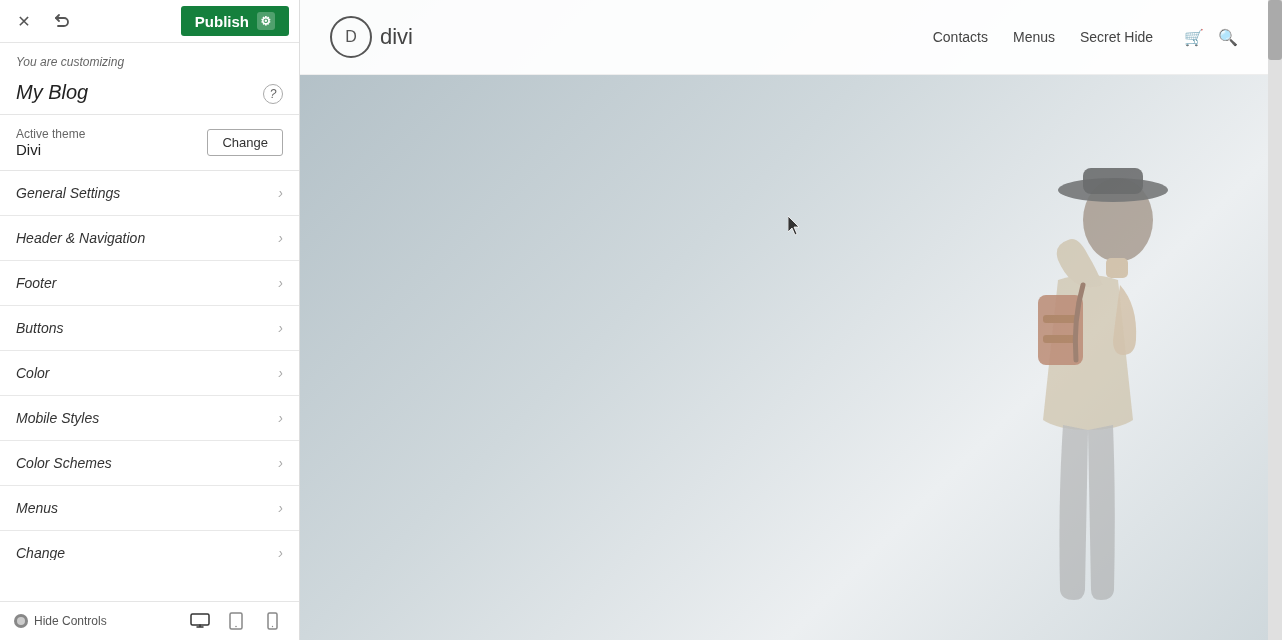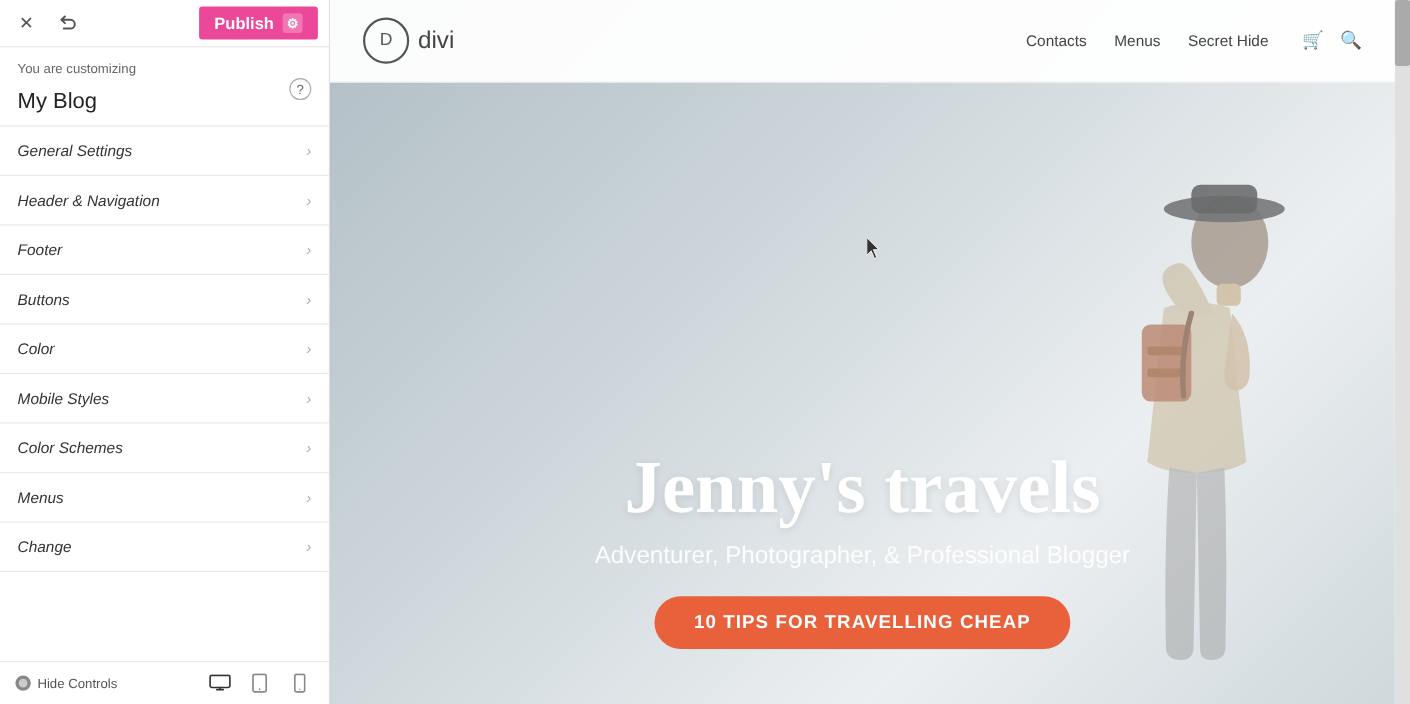--- a/index.html
+++ b/index.html
@@ -37,21 +37,21 @@
     #arrows-btn {
       width: 34px; height: 28px;
       display: flex; align-items: center; justify-content: center;
       cursor: pointer;
       color: #555;
     }
 
     #publish-btn {
       display: flex;
       align-items: center;
-      background: #ec4899;
+      background: #15803d;
       color: #fff;
       border: none;
       border-radius: 3px;
       padding: 6px 14px;
       font-size: 15px;
       font-weight: 600;
       cursor: pointer;
       margin-left: auto;
       gap: 8px;
     }
@@ -61,22 +61,23 @@
       background: rgba(255,255,255,0.25);
       border-radius: 3px;
       display: flex; align-items: center; justify-content: center;
       font-size: 12px;
     }
 
     #customizing-section {
       padding: 12px 16px 10px;
       border-bottom: 1px solid #e5e5e5;
       display: flex;
-      align-items: center;
+      align-items: flex-end;
       justify-content: space-between;
+      font-style: italic;
     }
 
     #customizing-text {
       font-size: 12px;
       color: #666;
     }
 
     #my-blog-title {
       font-size: 20px;
       color: #222;
@@ -364,20 +365,27 @@
   </div>
 
   <div id="customizing-section">
     <div>
       <div id="customizing-text">You are customizing</div>
       <div id="my-blog-title">My Blog</div>
     </div>
     <div id="help-icon">?</div>
   </div>
 
+  <div id="theme-section">
+    <div>
+      <div id="active-theme-label">Active theme</div>
+      <div id="theme-name">Divi</div>
+    </div>
+    <button id="change-btn">Change</button>
+  </div>
 
   <div id="menu-list">
   <div class="menu-item">
         <span>General Settings</span>
         <span class="menu-chevron">›</span>
       </div>
       <div class="menu-item">
         <span>Header &amp; Navigation</span>
         <span class="menu-chevron">›</span>
       </div>
@@ -467,25 +475,20 @@
 
         <path d="M162 145 Q180 165 178 200 Q177 215 165 215 Q155 215 155 200 Q158 175 162 145Z" fill="#c4a882" opacity="0.9"></path>
 
         <path d="M105 285 Q100 360 102 450 Q103 460 116 460 Q126 460 127 450 L130 290Z" fill="#9e9e9e" opacity="0.8"></path>
         <path d="M155 285 Q158 360 156 450 Q155 460 143 460 Q133 460 133 450 L130 290Z" fill="#9e9e9e" opacity="0.8"></path>
 
         <path d="M125 145 Q115 180 118 220" stroke="#6b3a1f" stroke-width="5" fill="none" stroke-linecap="round"></path>
       </svg>
     </div>
 
-    <div id="hero-content">
-      <div id="hero-title">Jenny's travels</div>
-      <div id="hero-subtitle">Adventurer, Photographer, &amp; Professional Blogger</div>
-      <div id="cta-btn">10 TIPS FOR TRAVELLING CHEAP</div>
-    </div>
   </div>
 
   <div id="site-header">
     <div id="site-logo">
       <div id="logo-circle">
         <span>D</span>
       </div>
       <span>divi</span>
     </div>
     <div id="site-nav">

